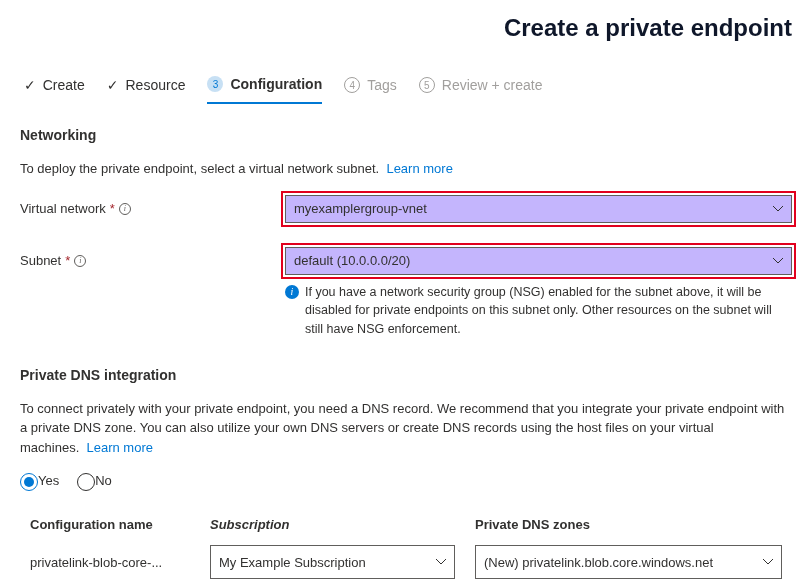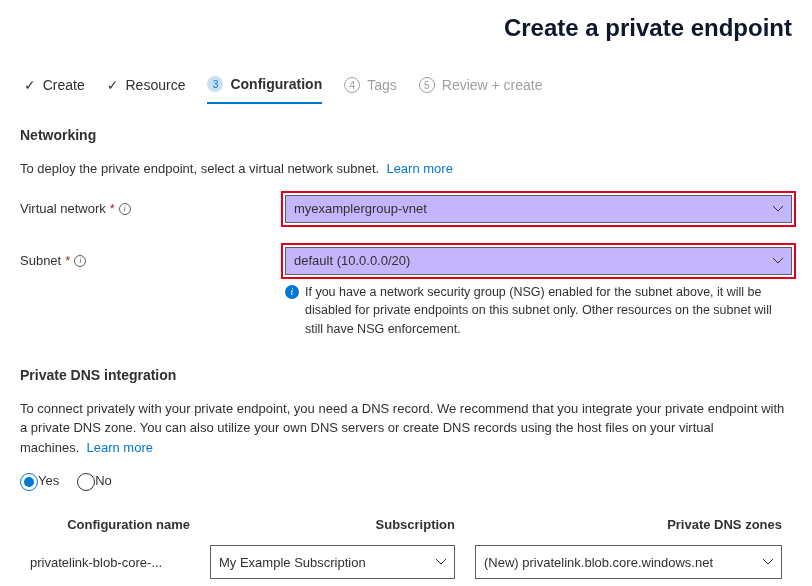--- a/index.html
+++ b/index.html
@@ -191,21 +191,21 @@
     height: 10px;
     border-radius: 50%;
     background: #0078d4;
   }
   table.dns-table {
     width: 100%;
     border-collapse: collapse;
     margin-top: 0;
   }
   .dns-table th {
-    text-align: right;
+    text-align: left;
     font-weight: 600;
     font-size: 13px;
     padding: 8px 10px;
     border-bottom: 1px solid transparent;
   }
   .dns-table td {
     padding: 4px 10px;
     font-size: 13px;
     vertical-align: middle;
   }
@@ -213,21 +213,21 @@
     border: 1px solid #605e5c;
     height: 26px;
     display: flex;
     align-items: center;
     justify-content: space-between;
     padding: 16px 8px;
     background: #fff;
     cursor: pointer;
   }
   .w-col1 { width: 180px; }
-  .w-col2 { width: 265px; }
+  .w-col2 { width: 265px; font-style: italic; }
 </style>
 </head>
 <body>
 
 <h1>Create a private endpoint</h1>
 
 <div class="tabs">
   <div class="tab">
     <span class="check">✓</span>
     <span>Create</span>

